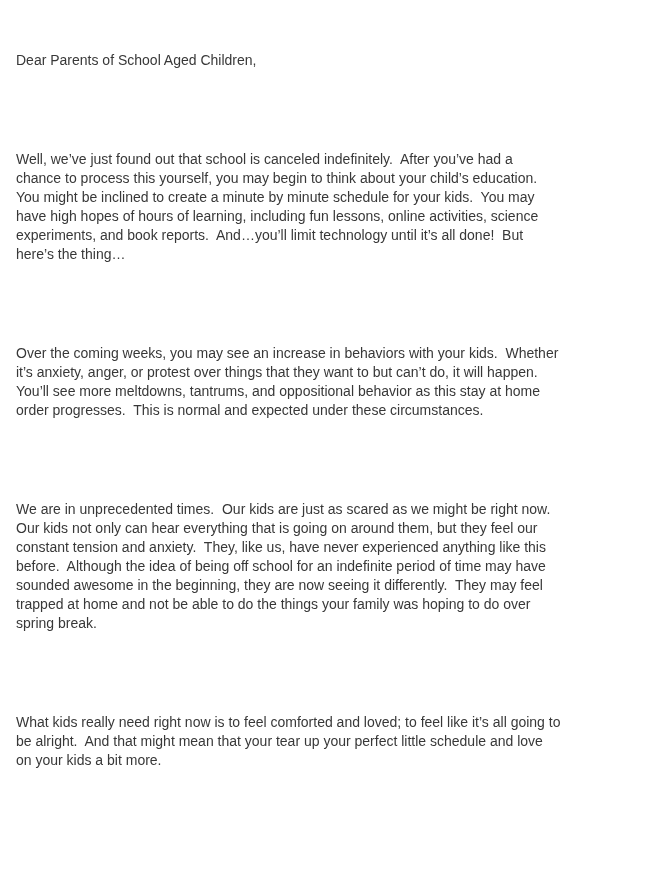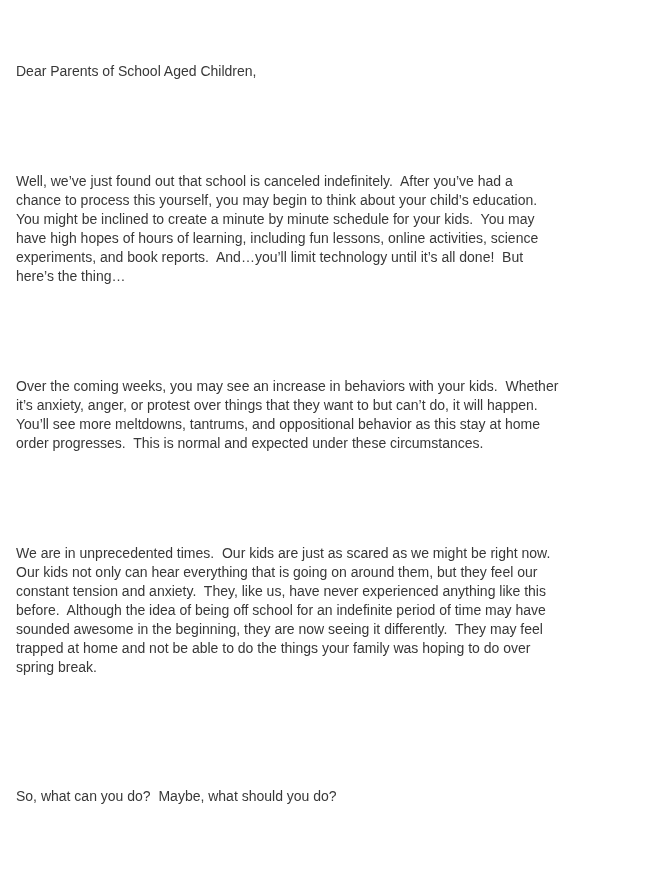--- a/index.html
+++ b/index.html
@@ -16,21 +16,21 @@
     box-sizing: border-box;
     width: 662px;
     padding: 9px 6px 0 16px;
     font-family: "Liberation Sans", "DejaVu Sans", sans-serif;
     font-size: 14px;
     line-height: 19px;
     color: #383838;
     white-space: pre; 
   }
   .para {
-    margin: 15px 0 19px 0;
+    margin: 4px 0 19px 0;
   }
   .para:last-child {
     margin-bottom: 0;
   }
 </style>
 </head>
 <body>
 
 <div class="letter">
   <div class="para">Dear Parents of School Aged Children,</div>
@@ -48,22 +48,24 @@
 order progresses.  This is normal and expected under these circumstances.</div>
 
   <div class="para">We are in unprecedented times.  Our kids are just as scared as we might be right now.
 Our kids not only can hear everything that is going on around them, but they feel our
 constant tension and anxiety.  They, like us, have never experienced anything like this
 before.  Although the idea of being off school for an indefinite period of time may have
 sounded awesome in the beginning, they are now seeing it differently.  They may feel
 trapped at home and not be able to do the things your family was hoping to do over
 spring break.</div>
 
+  <div class="para">What kids really need right now is to feel comforted and loved; to feel like it’s all going to
+be alright.  And that might mean that your tear up your perfect little schedule and love
+on your kids a bit more.</div>
 
-  <div class="para">So, what can you do?  Maybe, what should you do?</div>
 
   
 
   
 
   
 
   
 </div>
 

